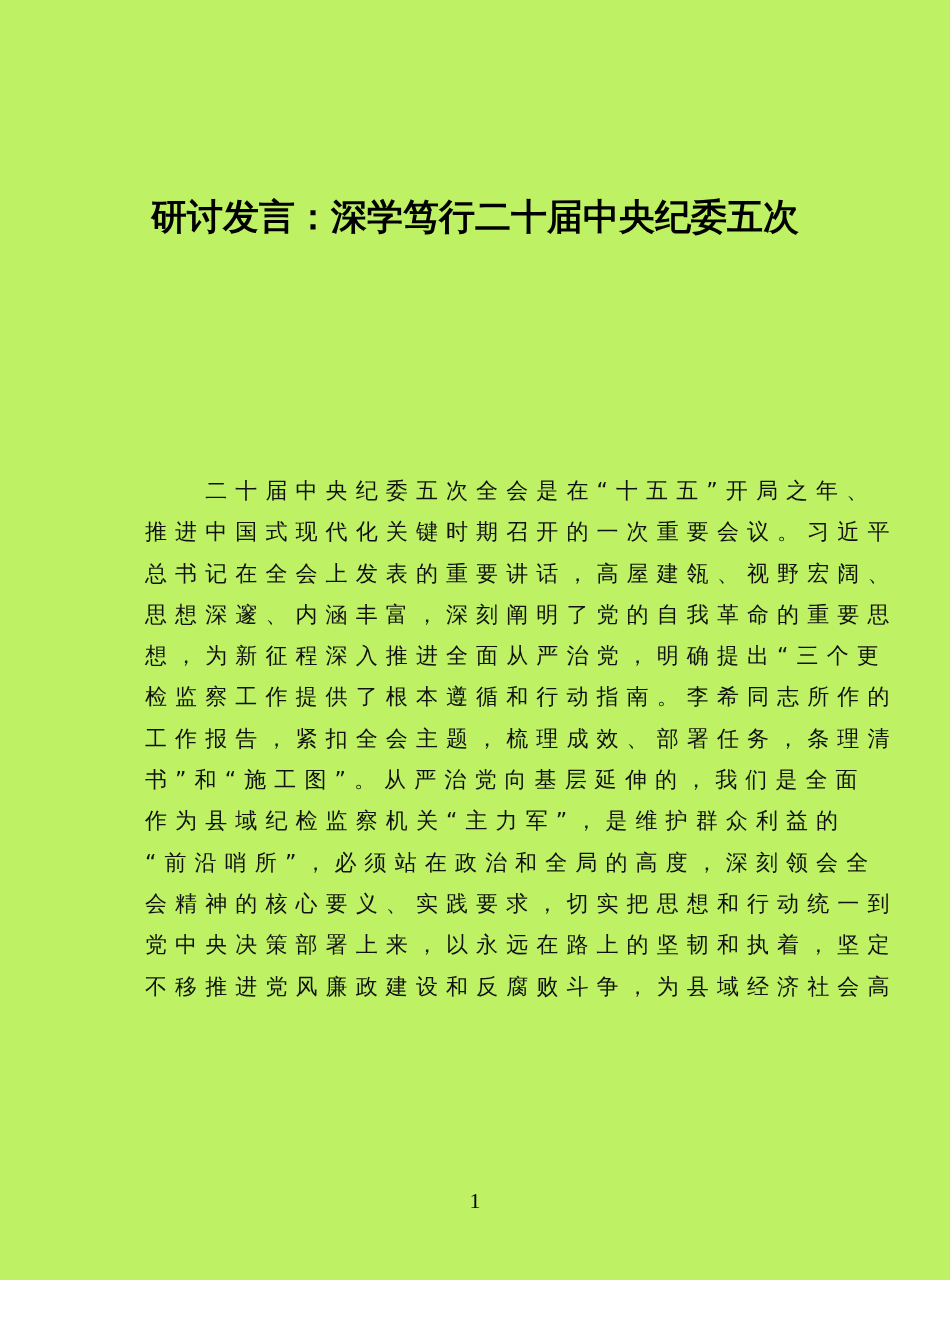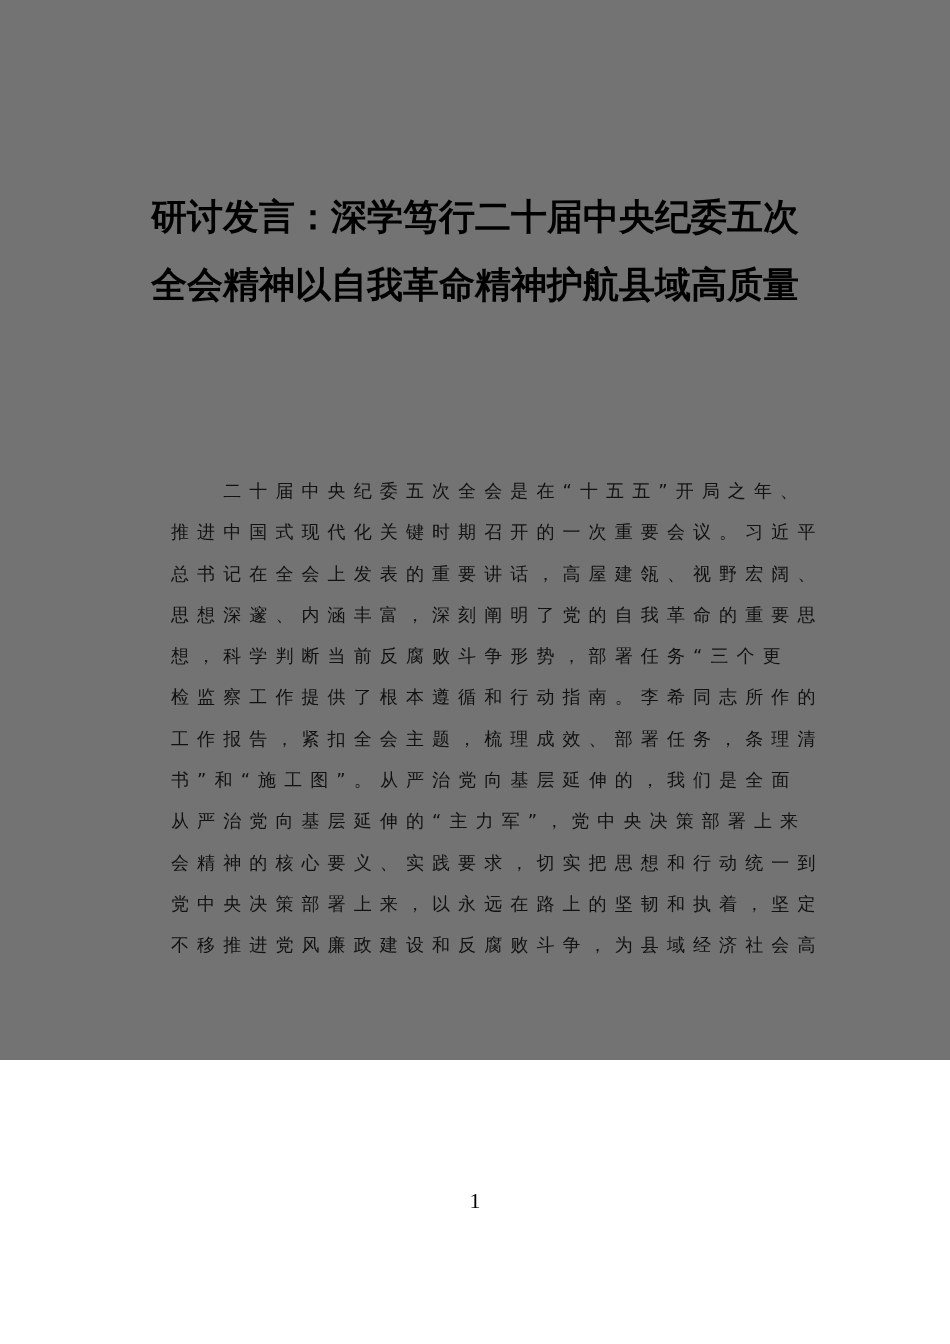--- a/index.html
+++ b/index.html
@@ -11,22 +11,22 @@
       width: 950px;
       height: 1344px;
       position: relative;
       overflow: hidden;
       color: #000000;
     }
     .page {
       position: absolute;
       left: 0; top: 0;
       width: 950px;
-      height: 1060px;
-      background: #737373;
+      height: 1280px;
+      background: #bef264;
       text-decoration: underline;
     }
     .title {
       position: absolute;
       left: 140px;
       top: 182px;
       width: 670px;
       text-align: center;
       font-family: "DejaVu Serif", "Liberation Serif", serif;
       font-weight: bold;
@@ -37,25 +37,24 @@
     .title-line {
       display: block;
       white-space: nowrap;
     }
     .body-text {
       position: absolute;
       left: 145px;
       top: 470px;
       width: 665px;
       font-family: "DejaVu Sans", "Liberation Sans", sans-serif;
-      font-size: 18px;
+      font-size: 22px;
       line-height: 41.3px;
       letter-spacing: 8.1px;
       color: #111111;
-      margin-left: 26px;
     }
     .body-line {
       display: block;
       white-space: nowrap;
       height: 41.3px;
     }
     .page-number {
       position: absolute;
       left: 0;
       width: 950px;
@@ -66,33 +65,33 @@
       color: #000000;
     }
   </style>
 </head>
 <body>
 
 <div class="page">
 
   <div class="title">
     <span class="title-line">研讨发言：深学笃行二十届中央纪委五次</span>
-    <span class="title-line">全会精神以自我革命精神护航县域高质量</span>
   </div>
 
   <div class="body-text">
     <span class="body-line">　　二十届中央纪委五次全会是在“十五五”开局之年、</span>
     <span class="body-line">推进中国式现代化关键时期召开的一次重要会议。习近平</span>
     <span class="body-line">总书记在全会上发表的重要讲话，高屋建瓴、视野宏阔、</span>
     <span class="body-line">思想深邃、内涵丰富，深刻阐明了党的自我革命的重要思</span>
-    <span class="body-line">想，科学判断当前反腐败斗争形势，部署任务“三个更</span>
+    <span class="body-line">想，为新征程深入推进全面从严治党，明确提出“三个更</span>
     <span class="body-line">检监察工作提供了根本遵循和行动指南。李希同志所作的</span>
     <span class="body-line">工作报告，紧扣全会主题，梳理成效、部署任务，条理清</span>
     <span class="body-line">书”和“施工图”。从严治党向基层延伸的，我们是全面</span>
-    <span class="body-line">从严治党向基层延伸的“主力军”，党中央决策部署上来</span>
+    <span class="body-line">作为县域纪检监察机关“主力军”，是维护群众利益的</span>
+    <span class="body-line">“前沿哨所”，必须站在政治和全局的高度，深刻领会全</span>
     <span class="body-line">会精神的核心要义、实践要求，切实把思想和行动统一到</span>
     <span class="body-line">党中央决策部署上来，以永远在路上的坚韧和执着，坚定</span>
     <span class="body-line">不移推进党风廉政建设和反腐败斗争，为县域经济社会高</span>
   </div>
 
   <div class="page-number">1</div>
 
 </div>
 
 </body></html>

